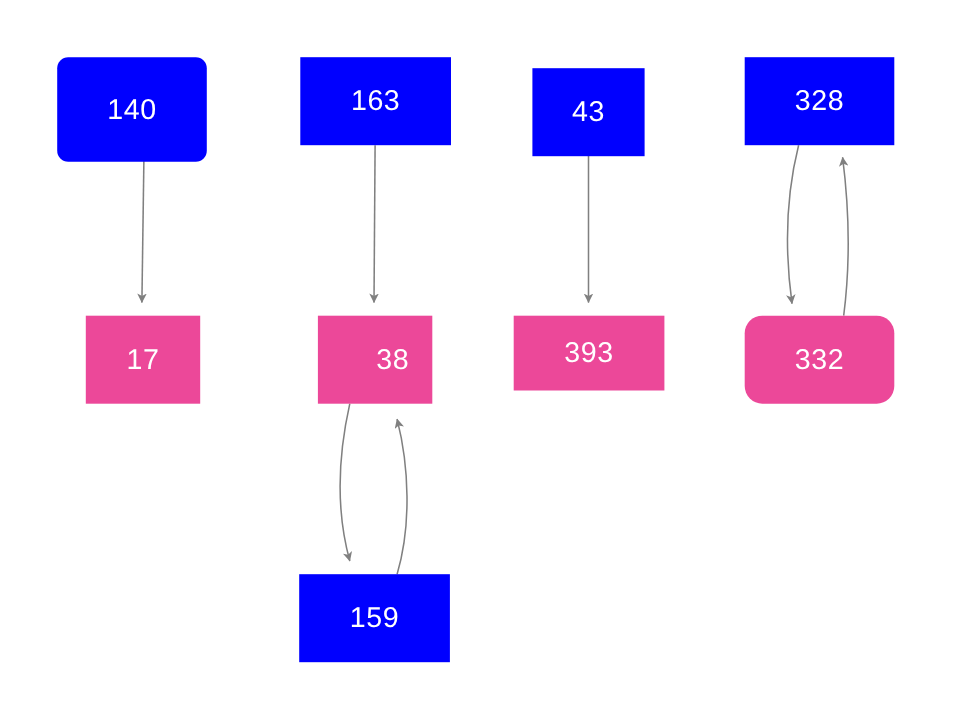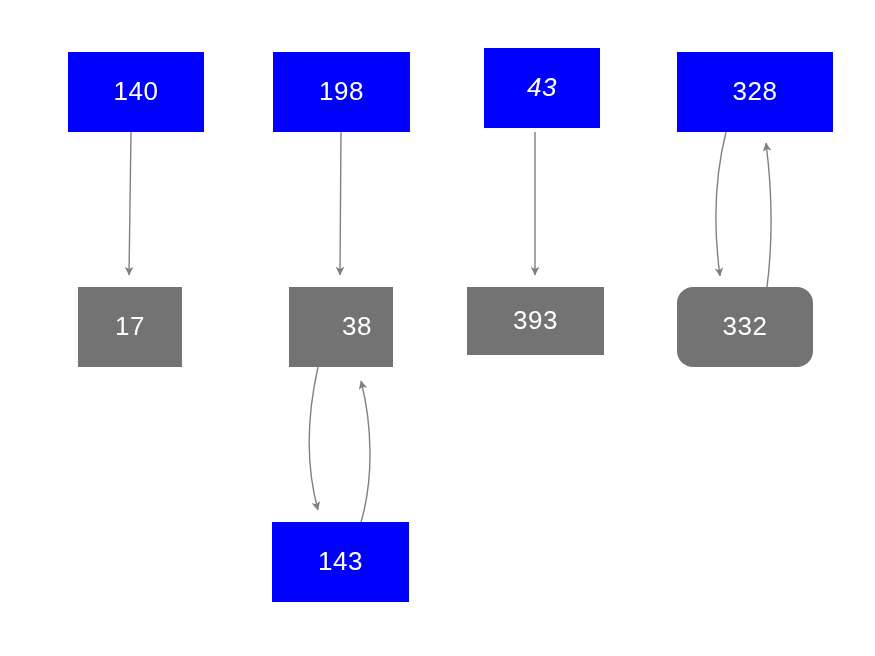--- a/index.html
+++ b/index.html
@@ -31,21 +31,21 @@
     justify-content: center;
     color: #ffffff;
     font-family: "Liberation Sans", sans-serif;
     font-size: 26px;
     line-height: 1;
     letter-spacing: 0.5px;
     box-sizing: border-box;
     user-select: none;
   }
   .node-blue { background: #0000ff; }
-  .node-red  { background: #737373; text-align: center; }
+  .node-red  { background: #ec4899; text-align: center; }
   .node-label {
     display: block;
     transform: translateY(-1px);
   }
 </style>
 </head>
 <body>
 
 <div id="graph-canvas">
 
@@ -64,49 +64,49 @@
 
     <path d="M 726 132 C 714 180, 714 232, 720 276" fill="none" stroke="#808080" stroke-width="1.4" marker-end="url(#arrowhead)"></path>
 
     <path d="M 767 287 C 773 240, 772 190, 766 143" fill="none" stroke="#808080" stroke-width="1.4" marker-end="url(#arrowhead)"></path>
 
     <path d="M 318 367 C 305 425, 307 470, 318 510" fill="none" stroke="#808080" stroke-width="1.4" marker-end="url(#arrowhead)"></path>
 
     <path d="M 361 522 C 374 478, 372 424, 361 381" fill="none" stroke="#808080" stroke-width="1.4" marker-end="url(#arrowhead)"></path>
   </svg>
 
-  <div class="node node-blue" style="left:68px; top:52px; width:136px; height:80px;">
+  <div class="node node-blue" style="left:52px; top:52px; width:136px; height:95px;border-radius:10px;">
     <span class="node-label">140</span>
   </div>
 
   <div class="node node-blue" style="left:273px; top:52px; width:137px; height:80px;">
-    <span class="node-label">198</span>
+    <span class="node-label">163</span>
   </div>
 
-  <div class="node node-blue" style="left:484px; top:48px; width:116px; height:80px;font-style:italic;">
+  <div class="node node-blue" style="left:484px; top:62px; width:102px; height:80px;">
     <span class="node-label">43</span>
   </div>
 
-  <div class="node node-blue" style="left:677px; top:52px; width:156px; height:80px;">
+  <div class="node node-blue" style="left:677px; top:52px; width:136px; height:80px;">
     <span class="node-label">328</span>
   </div>
 
   <div class="node node-red" style="left:78px; top:287px; width:104px; height:80px;">
     <span class="node-label">17</span>
   </div>
 
   <div class="node node-red" style="left:289px; top:287px; width:104px; height:80px;padding-left:32px;">
     <span class="node-label">38</span>
   </div>
 
   <div class="node node-red" style="left:467px; top:287px; width:137px; height:68px;">
     <span class="node-label">393</span>
   </div>
 
   <div class="node node-red" style="left:677px; top:287px; width:136px; height:80px;border-radius:16px;">
     <span class="node-label">332</span>
   </div>
 
   <div class="node node-blue" style="left:272px; top:522px; width:137px; height:80px;">
-    <span class="node-label">143</span>
+    <span class="node-label">159</span>
   </div>
 
 </div>
 
 </body></html>

